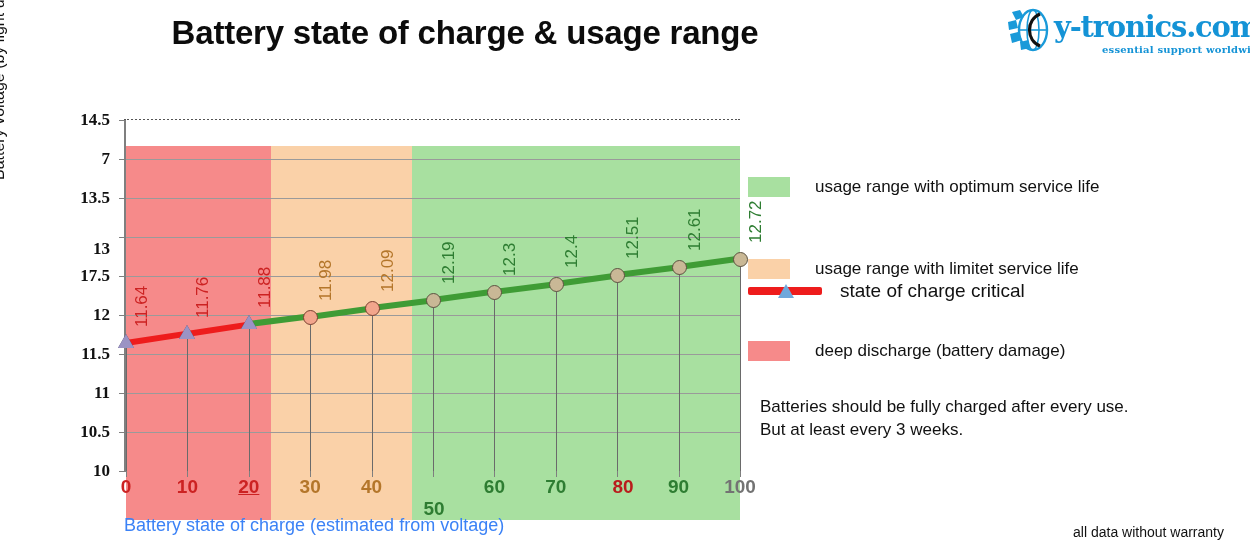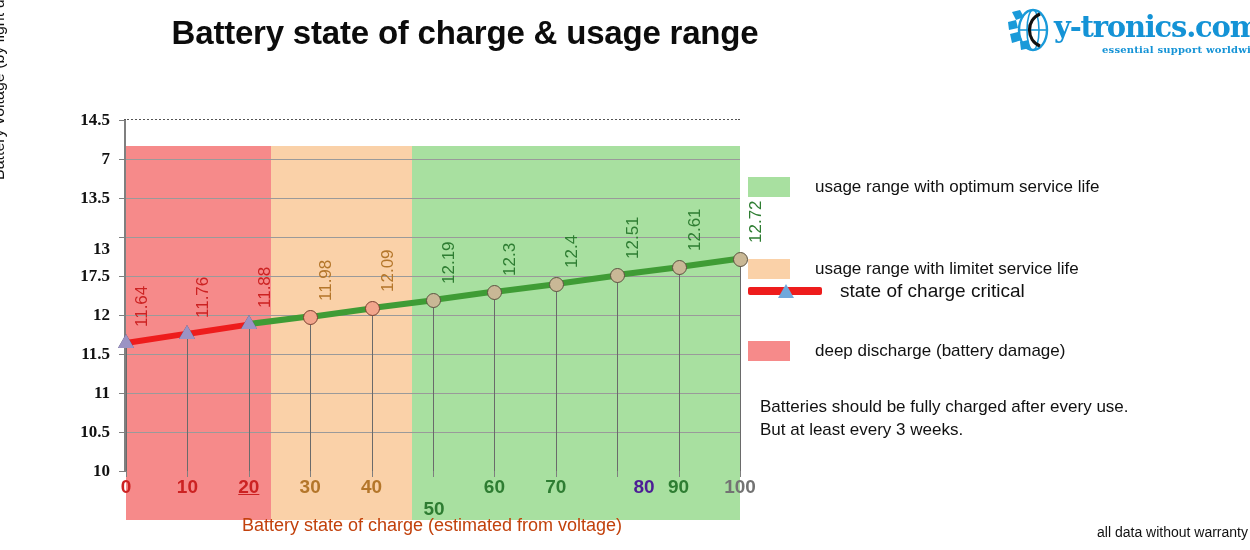--- a/index.html
+++ b/index.html
@@ -92,43 +92,43 @@
     transform:rotate(-90deg); transform-origin:0 0; line-height:1;
   }
 
   
   #y-axis-title{
     position:absolute; left:-10px; top:180px; width:300px;
     transform:rotate(-90deg); transform-origin:0 0;
     font-size:16px; color:#111; white-space:nowrap;
   }
   #x-axis-title{
-    position:absolute; left:124px; top:515px; width:616px; text-align:center;
-    font-size:18px; color:#c2410c;
+    position:absolute; left:124px; top:515px; width:616px; text-align:left;
+    font-size:18px; color:#3b82f6;
   }
 
   
   #band-legend{position:absolute; left:748px; top:122px; width:420px;}
   .legend-row{display:flex; align-items:center; height:34px;margin-top:48px;}
   .legend-swatch{width:42px;height:20px;flex:0 0 auto;}
   .legend-text{margin-left:25px;font-size:17px;color:#111;white-space:nowrap;}
 
   #series-legend{position:absolute; left:748px; top:272px; width:420px;}
   .series-row{display:flex; align-items:center; height:38px;}
   .series-key{position:relative;width:74px;height:18px;flex:0 0 auto;}
   .series-key .kline{position:absolute;left:0;top:5px;width:74px;height:8px;border-radius:2px;}
   .series-key .kmark{position:absolute;left:30px;top:0px;}
   .series-text{margin-left:18px;font-size:19px;color:#111;white-space:nowrap;}
 
   #advice-note{
     position:absolute; left:760px; top:396px; width:470px;
     font-size:17px; color:#111; line-height:1.35;
   }
   #warranty-note{
-    position:absolute; right:2px; top:524px;
+    position:absolute; right:26px; top:524px;
     font-size:14px; color:#111;
   }
 </style>
 </head>
 <body>
 
 <div id="chart-title">Battery state of charge &amp; usage range</div>
 
 <div id="brand-logo">
   <svg class="logo-mark" viewBox="0 0 50 44">
@@ -248,21 +248,21 @@
 
   <div id="xlabel-layer">
       <div class="xlabel" style="left: 0px; color: rgb(204, 34, 34);">0</div>
       <div class="xlabel" style="left: 61.4px; color: rgb(204, 34, 34);">10</div>
       <div class="xlabel" style="left: 122.8px; color: rgb(204, 34, 34); text-decoration: underline;">20</div>
       <div class="xlabel" style="left: 184.2px; color: rgb(180, 118, 42);">30</div>
       <div class="xlabel" style="left: 245.6px; color: rgb(180, 118, 42);">40</div>
       <div class="xlabel" style="left: 308px; color: rgb(46, 125, 50); margin-top: 22px;">50</div>
       <div class="xlabel" style="left: 368.4px; color: rgb(46, 125, 50);">60</div>
       <div class="xlabel" style="left: 429.8px; color: rgb(46, 125, 50);">70</div>
-      <div class="xlabel" style="left: 518px; color: #4c1d95;">80</div>
+      <div class="xlabel" style="left: 497px; color: #b91c1c;">80</div>
       <div class="xlabel" style="left: 552.6px; color: rgb(46, 125, 50);">90</div>
       <div class="xlabel" style="left: 614px; color: #737373;">100</div>
     </div>
 </div>
 <div id="ylabel-layer">
     <div class="ylabel" style="left: 48px; top: 111px; right: auto; width: 62px; position: absolute;">14.5</div>
     <div class="ylabel" style="left: 48px; top: 150px; right: auto; width: 62px; position: absolute;">7</div>
     <div class="ylabel" style="left: 48px; top: 189px; right: auto; width: 62px; position: absolute;">13.5</div>
     <div class="ylabel" style="left: 48px; top: 228px; right: auto; width: 62px; position: absolute; margin-top: 12px;">13</div>
     <div class="ylabel" style="left: 48px; top: 267px; right: auto; width: 62px; position: absolute;">17.5</div>

